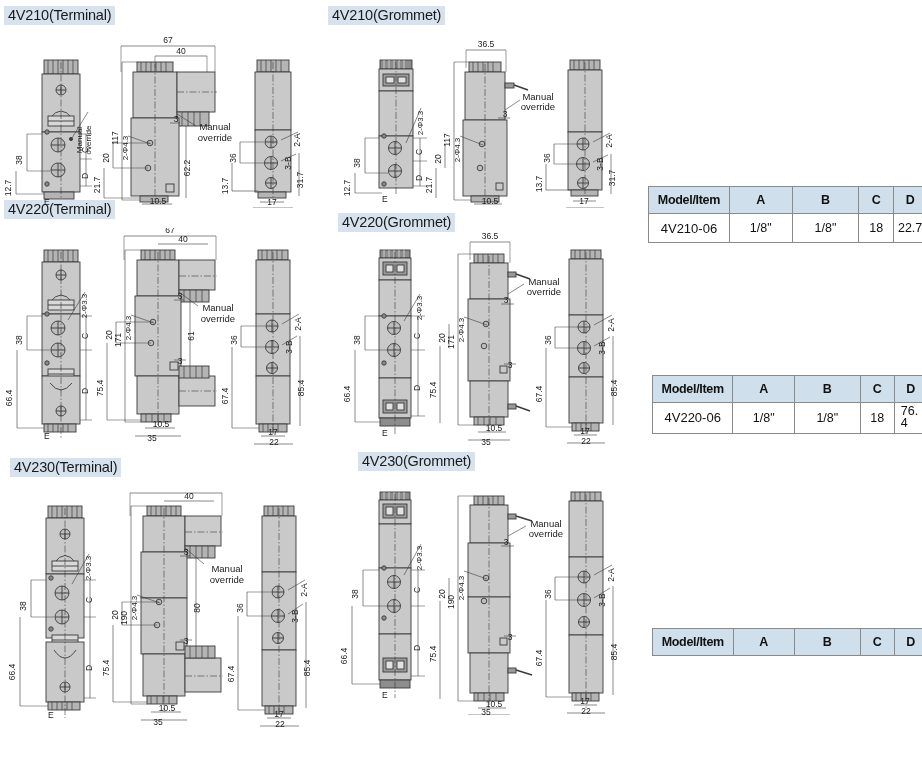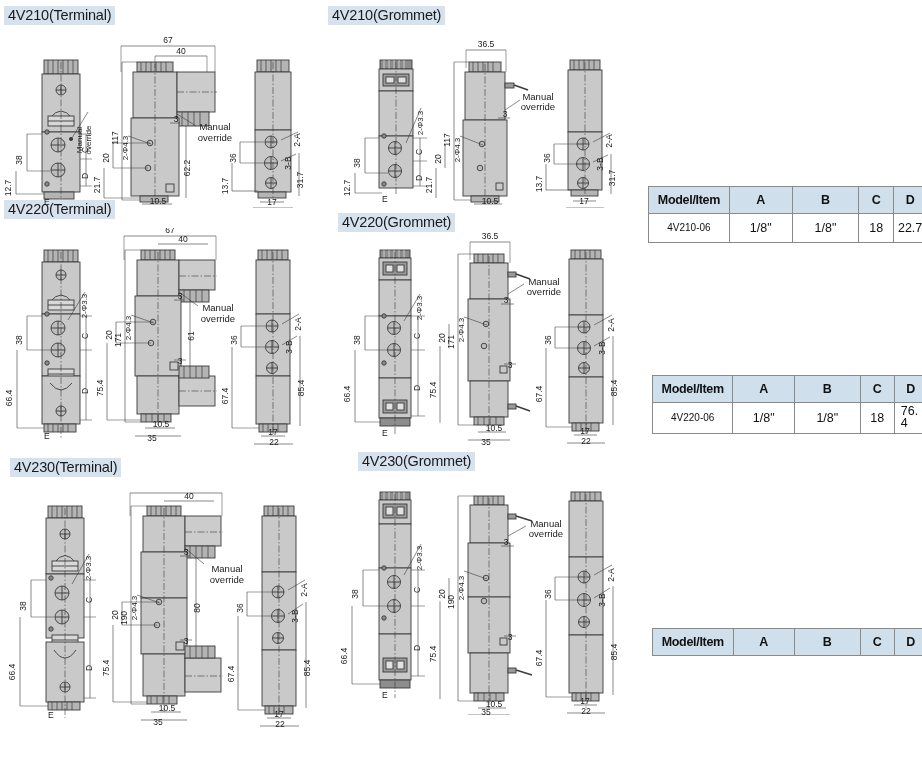--- a/index.html
+++ b/index.html
@@ -49,21 +49,21 @@
     font-size:12.5px;
     height:20px;
   }
   .spec-table thead th.model-h{
     font-size:12.5px;
     letter-spacing:-0.3px;
     padding:3px 1px;
     margin-left:40px;
   }
   .spec-table tbody td{height:22px;font-weight:normal;}
-  .spec-table tbody td.model-c{font-size:10px;}
+  .spec-table tbody td.model-c{font-size:13px;}
   .col-model{width:78px;}
   .col-a{width:58px;}
   .col-b{width:62px;}
   .col-c{width:30px;}
   .col-d{width:28px;}
   .col-e{width:26px;}
   .wrapnum{display:block;width:20px;margin:0 auto;word-break:break-all;text-align:left;line-height:0.95;}
 </style>
 </head>
 <body>

